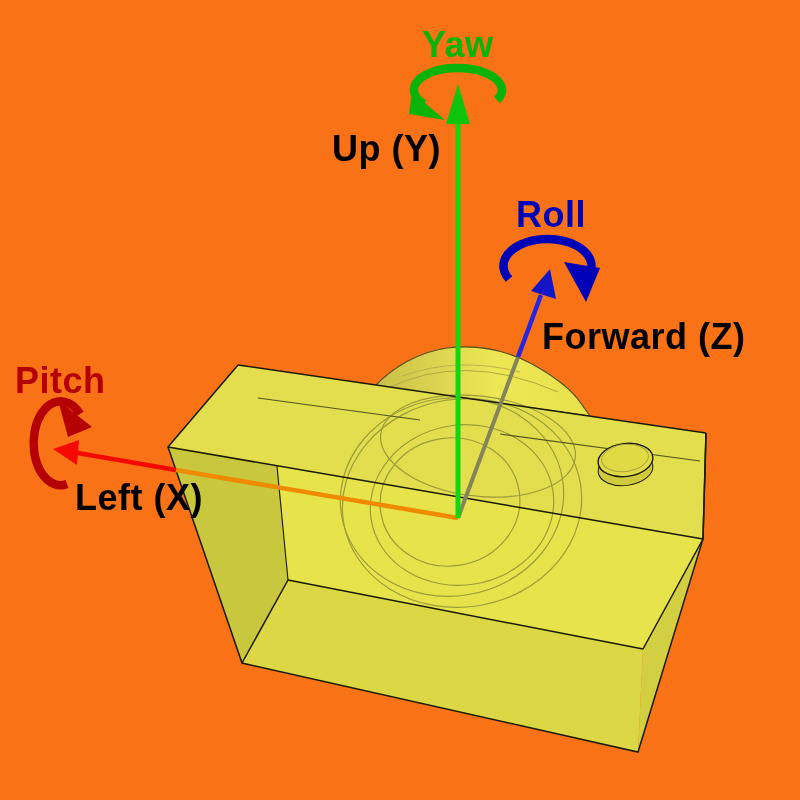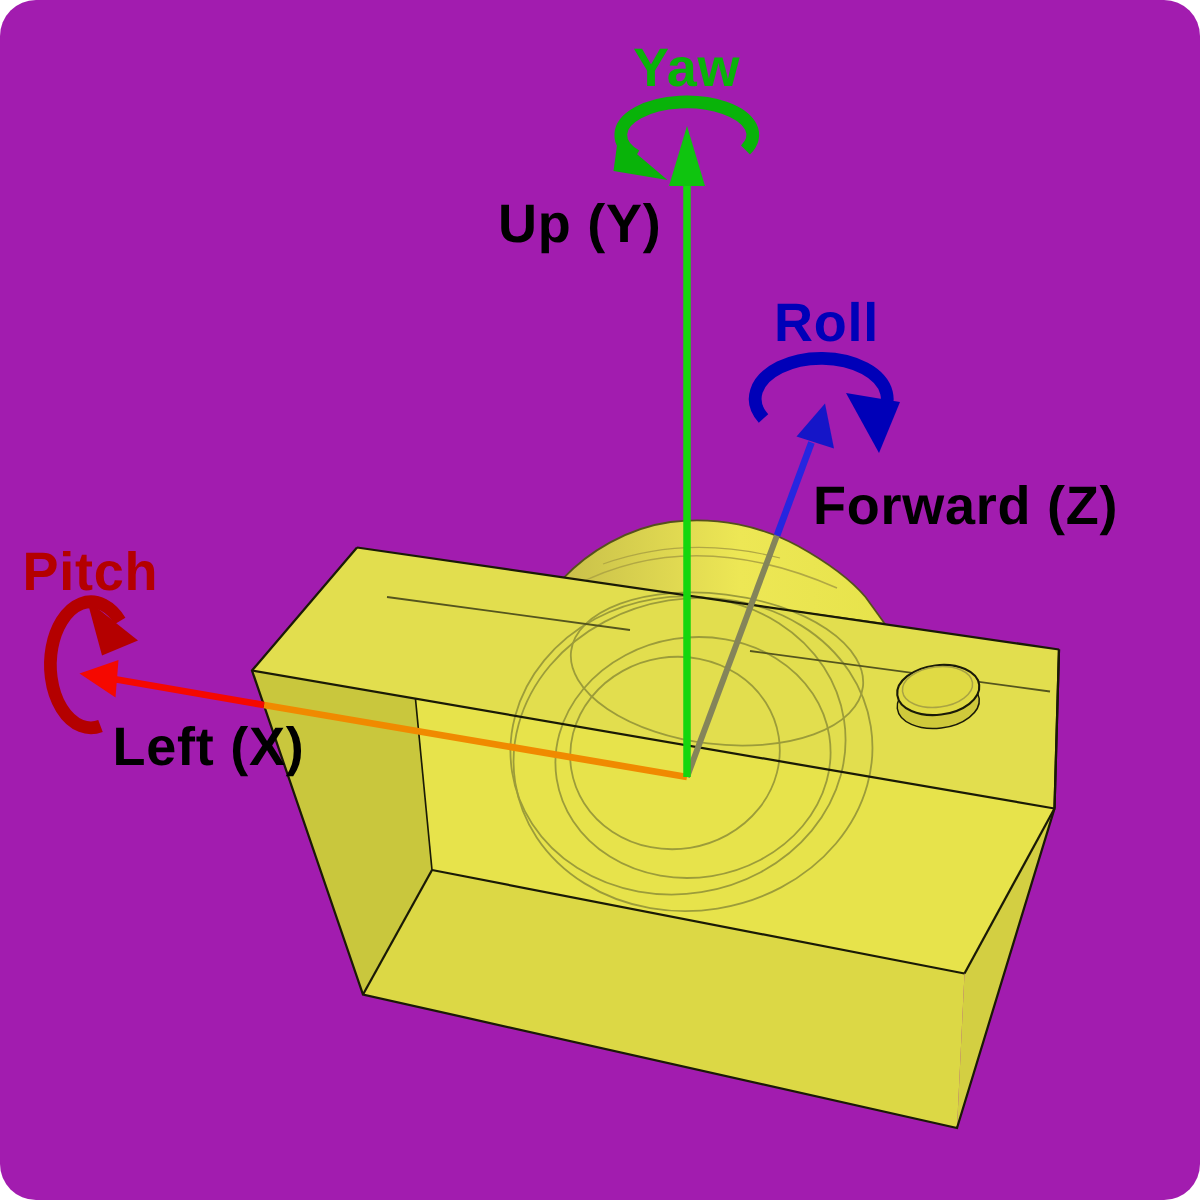--- a/index.html
+++ b/index.html
@@ -1,16 +1,16 @@
 <!DOCTYPE html>
 <html><head>
 <meta charset="utf-8">
 <style>
   html,body{margin:0;padding:0;background:#ffffff;}
-  .stage{position:relative;width:800px;height:800px;background:#a21caf;overflow:hidden;border-radius:24px;}
+  .stage{position:relative;width:800px;height:800px;background:#f97316;overflow:hidden;}
   svg{display:block;}
   text.lbl{
     font-family:"Liberation Sans","DejaVu Sans",sans-serif;
     font-weight:bold;
     font-size:36px;
     letter-spacing:0.5px;
   }
 </style>
 </head>
 <body>

